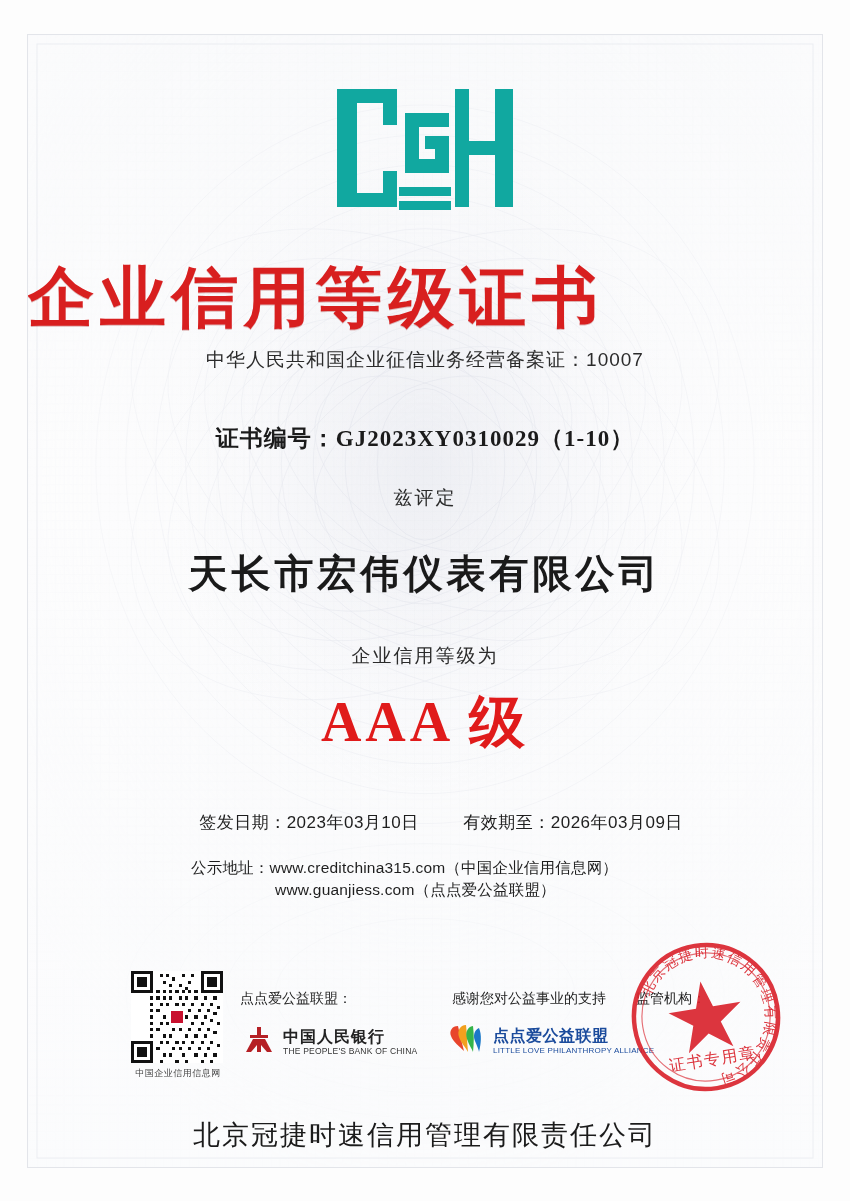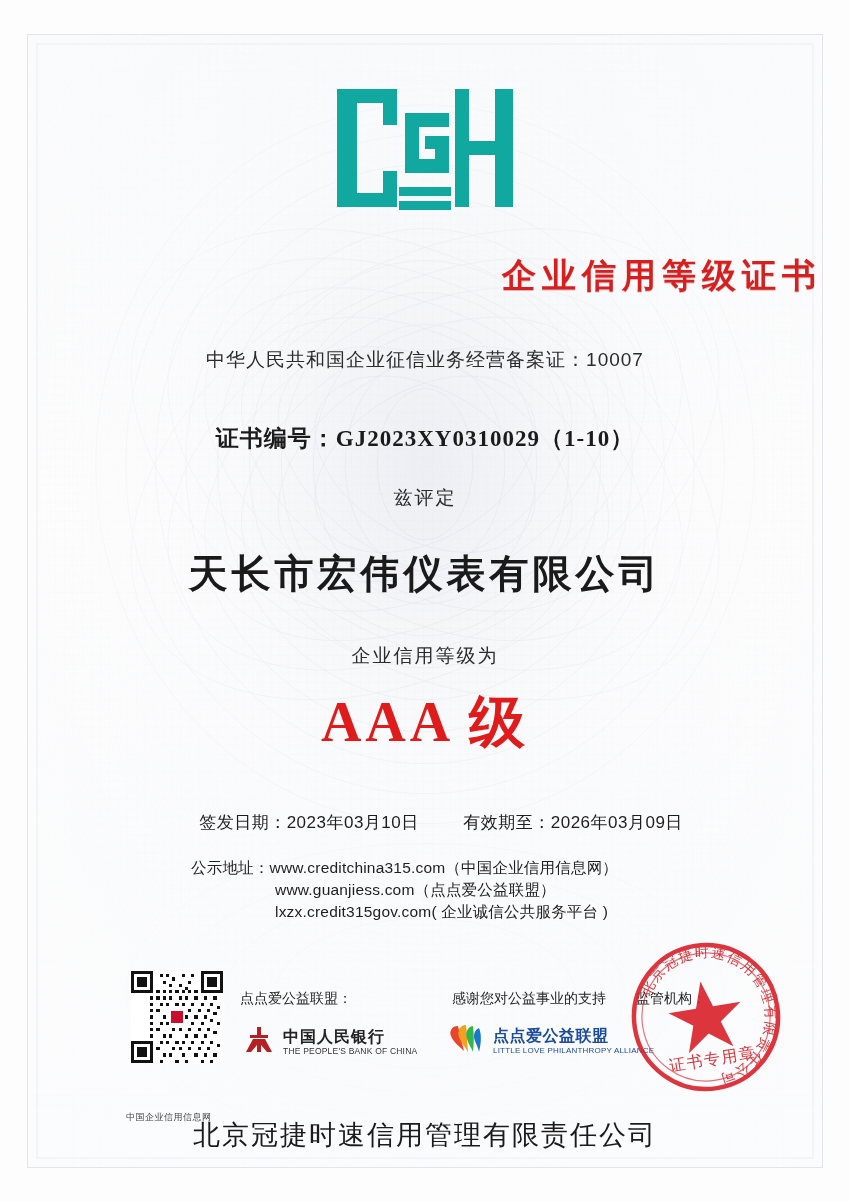--- a/index.html
+++ b/index.html
@@ -60,22 +60,22 @@
     text-align: center;
   }
   .logo-wrap svg { display: inline-block; }
 
   
   .main-title {
     position: absolute;
     top: 218px;
     left: 0;
     width: 100%;
-    text-align: right;
-    font-size: 34px;
+    text-align: left;
+    font-size: 66px;
     font-weight: bold;
     letter-spacing: 6px;
     color: #d81f1f;
     font-family: "Liberation Serif", "DejaVu Serif", serif;
     text-shadow: 0 1px 0 rgba(150,0,0,0.28);
   }
   .subtitle {
     position: absolute;
     top: 312px;
     left: 0;
@@ -176,25 +176,24 @@
     left: 103px;
     top: 936px;
     width: 92px;
     height: 92px;
   }
   .qr-caption {
     position: absolute;
     left: 98px;
     top: 1032px;
     width: 104px;
-    text-align: left;
+    text-align: center;
     font-size: 9px;
     color: #444;
     letter-spacing: 0.5px;
-    margin-top: 44px;
   }
 
   .orgs-label {
     position: absolute;
     left: 212px;
     top: 955px;
     font-size: 14px;
     color: #1e1e1e;
   }
   .thanks-label {
@@ -374,21 +373,20 @@
         <span>签发日期：2023年03月10日</span>
         <span class="gap"></span>
         <span>有效期至：2026年03月09日</span>
       </div>
 
       <div class="addr-block">
         <div class="row">
           <span>公示地址：</span><span>www.creditchina315.com（中国企业信用信息网）</span>
         </div>
         <div class="row indent">www.guanjiess.com（点点爱公益联盟）</div>
-        <div class="row indent">lxzx.credit315gov.com( 企业诚信公共服务平台 )</div>
       </div>
 
       <div class="qr">
         <svg width="92" height="92" viewBox="0 0 29 29" shape-rendering="crispEdges" xmlns="http://www.w3.org/2000/svg">
           <rect width="29" height="29" fill="#ffffff"></rect>
           <g fill="#111111">
 
             <rect x="0" y="0" width="7" height="1"></rect>
               <rect x="0" y="6" width="7" height="1"></rect>
             <rect x="0" y="0" width="1" height="7"></rect>

